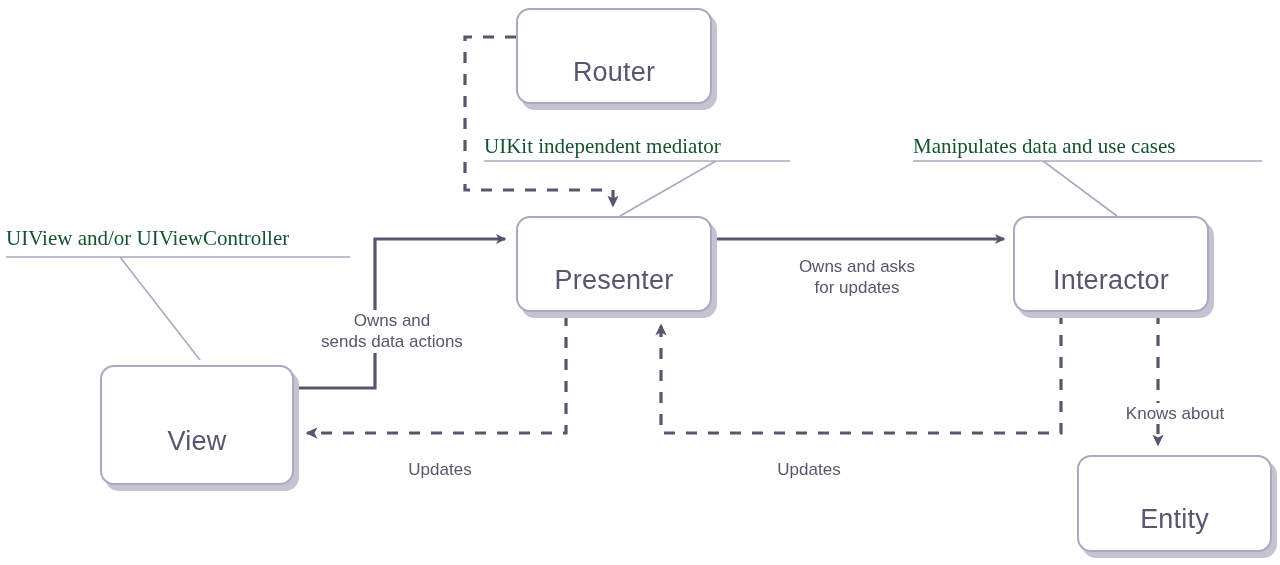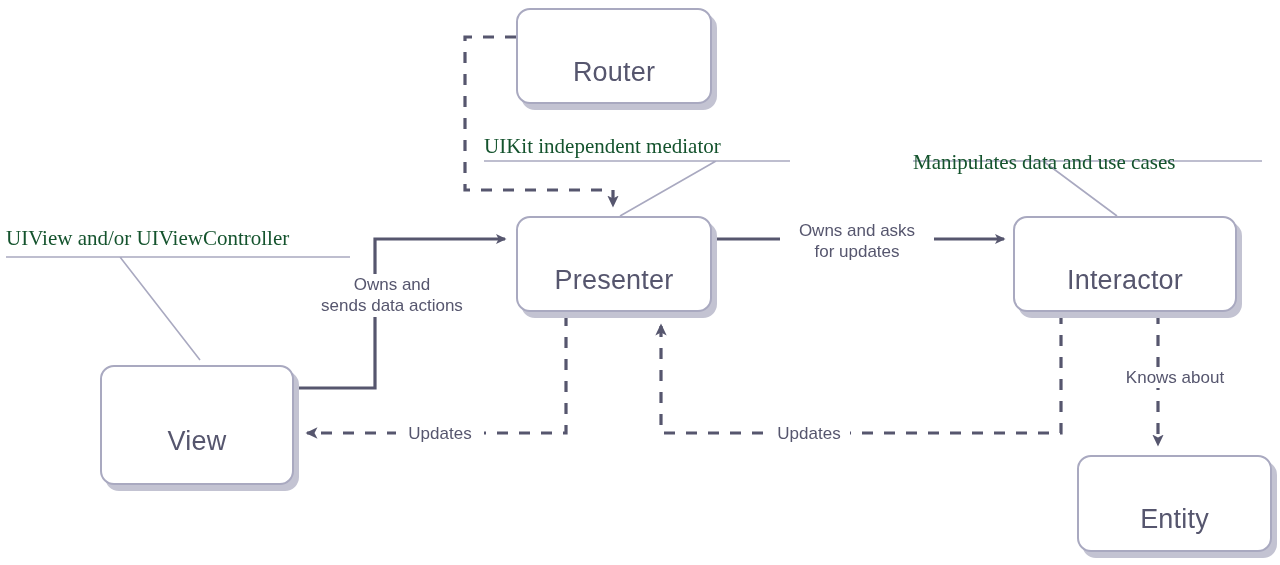--- a/index.html
+++ b/index.html
@@ -52,45 +52,46 @@
     font-size: 17px;
     color: #56566e;
     font-family: "Liberation Sans", sans-serif;
     background: #ffffff;
     white-space: pre;
     text-align: center;
     line-height: 1.25;
     z-index: 4;
     padding: 0 2px;
     user-select: none;
+    margin-top: 36px;
   }
   .callout-label {
     position: absolute;
     font-size: 21px;
     color: #14532d;
     font-family: Liberation Serif, serif;
     white-space: pre;
     line-height: 1.1;
     z-index: 4;
     user-select: none;
   }
   .node-router   { left: 516px; top: 8px;   width: 196px; height: 96px; }
   .node-presenter{ left: 516px; top: 216px; width: 196px; height: 96px; }
   .node-view     { left: 100px; top: 365px; width: 194px; height: 120px; }
-  .node-interactor{ left: 1013px; top: 216px; width: 224px; height: 96px; }
+  .node-interactor{ left: 1013px; top: 216px; width: 196px; height: 96px; }
   .node-entity   { left: 1077px; top: 455px; width: 195px; height: 97px; }
 
   .lbl-owns-sends { left: 300px; top: 274px; width: 180px; }
   .lbl-owns-asks  { left: 780px; top: 220px; width: 150px; }
   .lbl-updates    { left: 396px; top: 423px; width: 84px; }
   .lbl-notifies   { left: 768px; top: 423px; width: 78px; }
   .lbl-knows      { left: 1110px; top: 367px; width: 126px; }
 
   .co-uikit  { left: 484px; top: 135px; }
-  .co-manip  { left: 913px; top: 151px; }
+  .co-manip  { left: 913px; top: 135px; }
   .co-uiview { left: 6px;   top: 227px; }
 </style>
 </head>
 <body>
 
 <div id="diagram-root">
 
   <svg id="edges-svg" viewBox="0 0 1280 565" xmlns="http://www.w3.org/2000/svg">
     <defs>
       <marker id="arrow-solid" markerWidth="11" markerHeight="11" refX="9" refY="5.5" orient="auto" markerUnits="userSpaceOnUse">

